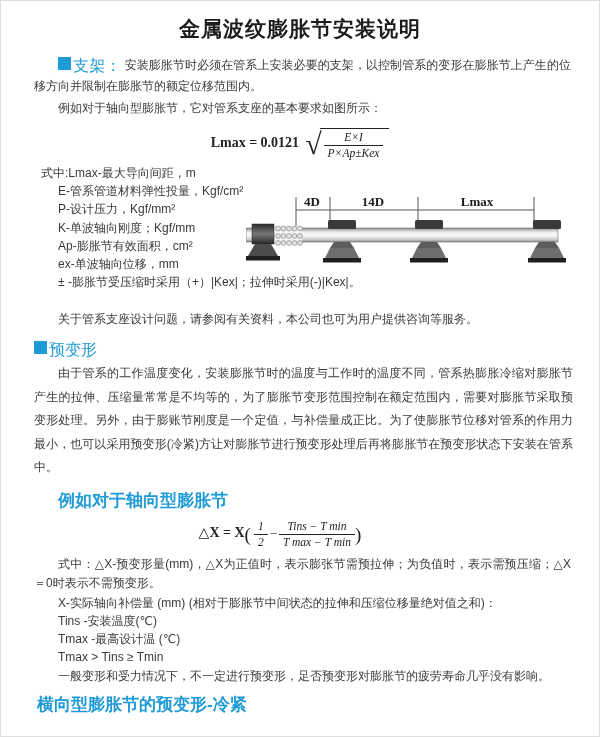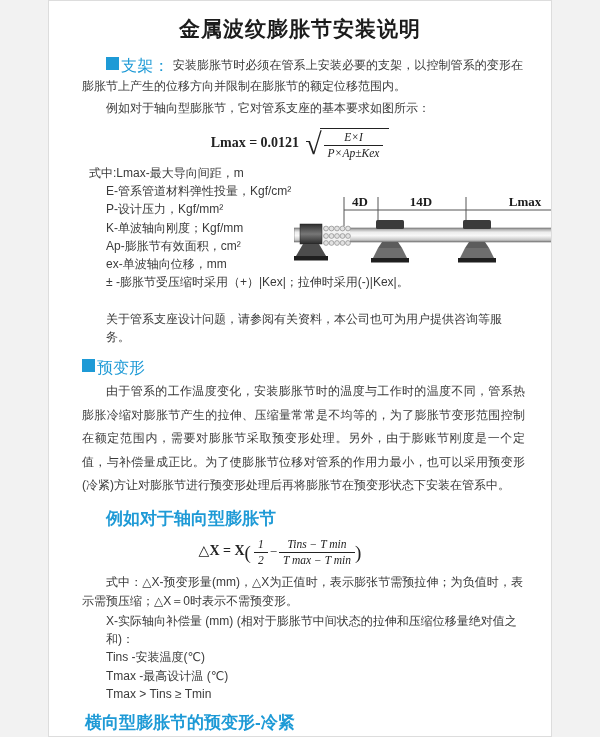--- a/index.html
+++ b/index.html
@@ -1,18 +1,18 @@
 <!DOCTYPE html>
 <html><head>
 <meta charset="utf-8">
 <style>
   html,body{margin:0;padding:0;background:#f2f2f2;}
   .page{
     position:relative;
-    width:504px;height:737px;
+    width:600px;height:737px;
     margin:0 auto;
     background:#ffffff;
     border:1px solid #ddd;
     box-sizing:border-box;
     font-family:"Liberation Sans","DejaVu Sans",sans-serif;
     font-size:12px;
     color:#3a3a3a;
     overflow:hidden;
   }
   .title{
@@ -225,16 +225,17 @@
         <span class="den">T max − T min</span>
       </span><span class="paren">)</span>
   </div>
 
   <div class="shizhong indent">式中：△X-预变形量(mm)，△X为正值时，表示膨张节需预拉伸；为负值时，表示需预压缩；△X＝0时表示不需预变形。</div>
 
   <div class="plist">X-实际轴向补偿量 (mm) (相对于膨胀节中间状态的拉伸和压缩位移量绝对值之和)：</div>
   <div class="plist">Tins -安装温度(℃)</div>
   <div class="plist">Tmax -最高设计温 (℃)</div>
   <div class="plist">Tmax &gt; Tins ≥ Tmin</div>
+  <div class="plist">一般变形和受力情况下，不一定进行预变形，足否预变形对膨胀节的疲劳寿命几乎没有影响。</div>
 
   <div class="sub-head lateral">横向型膨胀节的预变形-冷紧</div>
 
 </div>
 
 </body></html>

